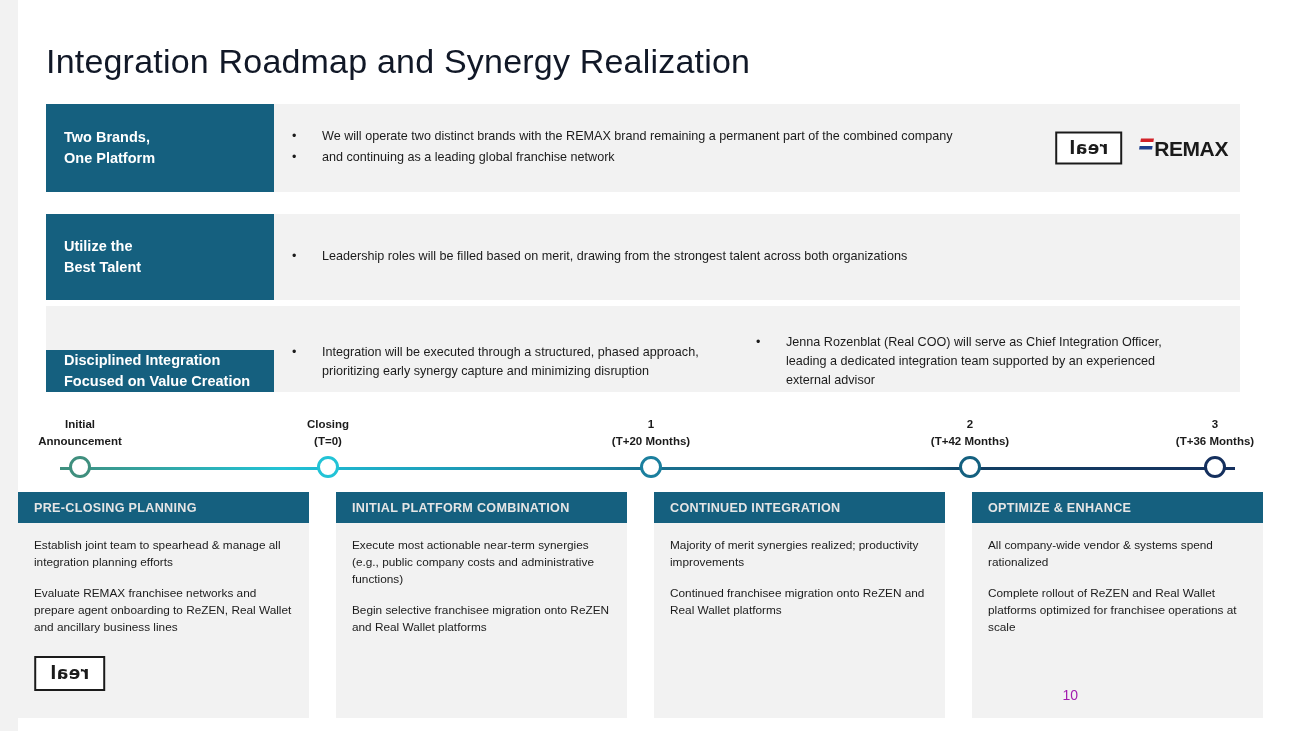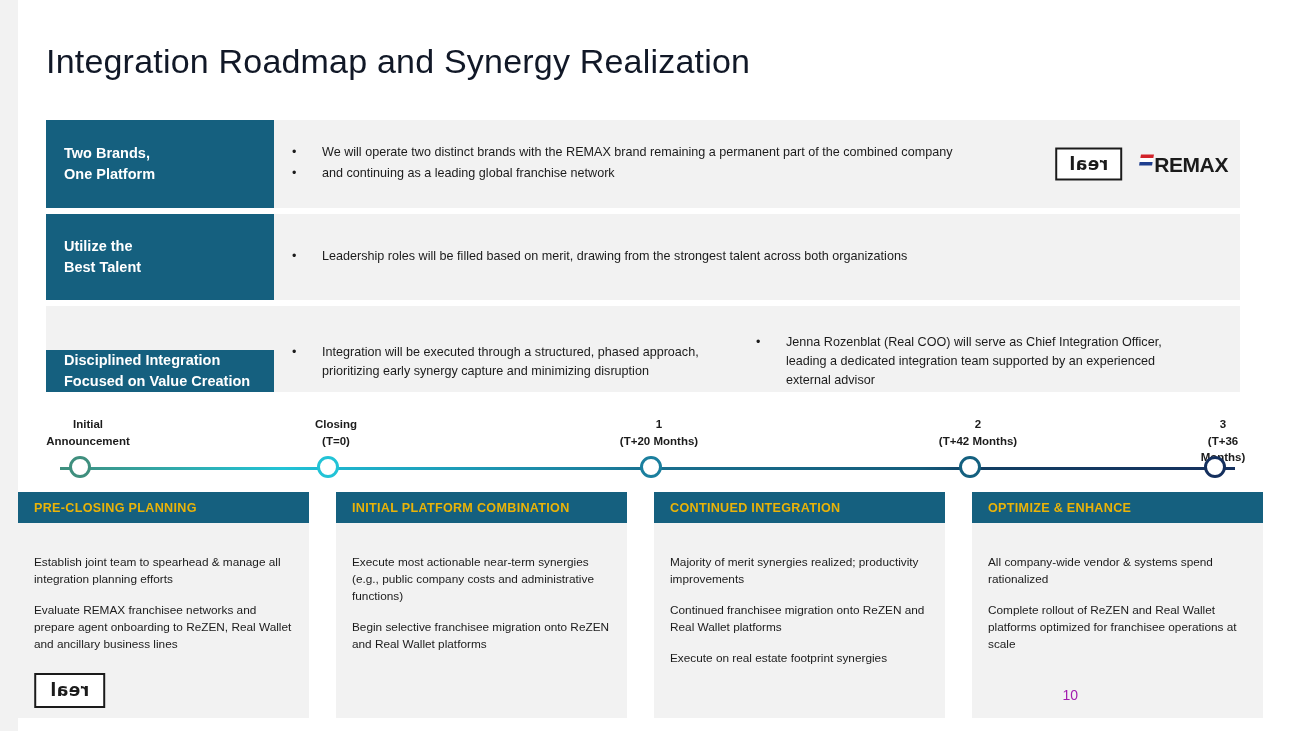--- a/index.html
+++ b/index.html
@@ -83,21 +83,21 @@
     margin-bottom: 2px;
   }
   .bul .dot {
     flex: 0 0 30px;
     color: #1b1b1b;
     font-size: 12.6px;
     line-height: 1.5;
   }
   .bul .txt { flex: 1 1 auto; }
 
-  #pillar-1 { top: 120px; height: 88px; justify-content: flex-end; }
+  #pillar-1 { top: 104px; height: 88px; justify-content: flex-end; }
   #pillar-2 { top: 214px; height: 86px; }
   #pillar-3 { top: 306px; height: 86px; align-items: flex-end; }
 
   
   .logo-zone {
     position: absolute;
     right: 12px;
     top: 50%;
     transform: translateY(-50%);
     display: flex;
@@ -138,21 +138,20 @@
   
   .timeline { position: absolute; left: 0; top: 400px; width: 1300px; height: 90px; }
   .tl-label {
     position: absolute;
     text-align: center;
     font-size: 11.5px;
     font-weight: 700;
     color: #1b1b1b;
     line-height: 1.45;
     transform: translateX(-50%);
-    margin-left: 8px;
   }
   .tl-line {
     position: absolute;
     left: 60px;
     top: 67px;
     width: 1175px;
     height: 3px;
     background: linear-gradient(to right,
       #3f8f7e 0%, #22c3d6 19%, #1fb6cf 23%, #1b7f9e 46%,
       #19708f 50%, #145d7c 73%, #123f63 78%, #15305e 100%);
@@ -178,31 +177,31 @@
     position: absolute;
     top: 492px;
     width: 291px;
     height: 226px;
     background: #f2f2f2;
     box-sizing: border-box;
   }
   .phase-head {
     height: 31px;
     background: #15607f;
-    color: #eab308;
+    color: #e5e5e5;
     font-size: 12.6px;
     font-weight: 700;
     letter-spacing: 0.3px;
     display: flex;
     align-items: center;
     padding-left: 16px;
     box-sizing: border-box;
   }
   .phase-body {
-    padding: 31px 16px 0 16px;
+    padding: 14px 16px 0 16px;
     box-sizing: border-box;
   }
   .phase-body p {
     margin: 0 0 14px 0;
     font-size: 11.8px;
     line-height: 1.45;
     color: #1b1b1b;
   }
   #phase-0 { left: 18px; }
   #phase-1 { left: 336px; }
@@ -354,21 +353,20 @@
       <p>Execute most actionable near-term synergies (e.g., public company costs and administrative functions)</p>
       <p>Begin selective franchisee migration onto ReZEN and Real Wallet platforms</p>
     </div>
   </div>
 
   <div class="phase" id="phase-2">
     <div class="phase-head">CONTINUED INTEGRATION</div>
     <div class="phase-body">
       <p>Majority of merit synergies realized; productivity improvements</p>
       <p>Continued franchisee migration onto ReZEN and Real Wallet platforms</p>
-      <p>Execute on real estate footprint synergies</p>
     </div>
   </div>
 
   <div class="phase" id="phase-3">
     <div class="phase-head">OPTIMIZE &amp; ENHANCE</div>
     <div class="phase-body">
       <p>All company-wide vendor &amp; systems spend rationalized</p>
       <p>Complete rollout of ReZEN and Real Wallet platforms optimized for franchisee operations at scale</p>
     </div>
   </div>

